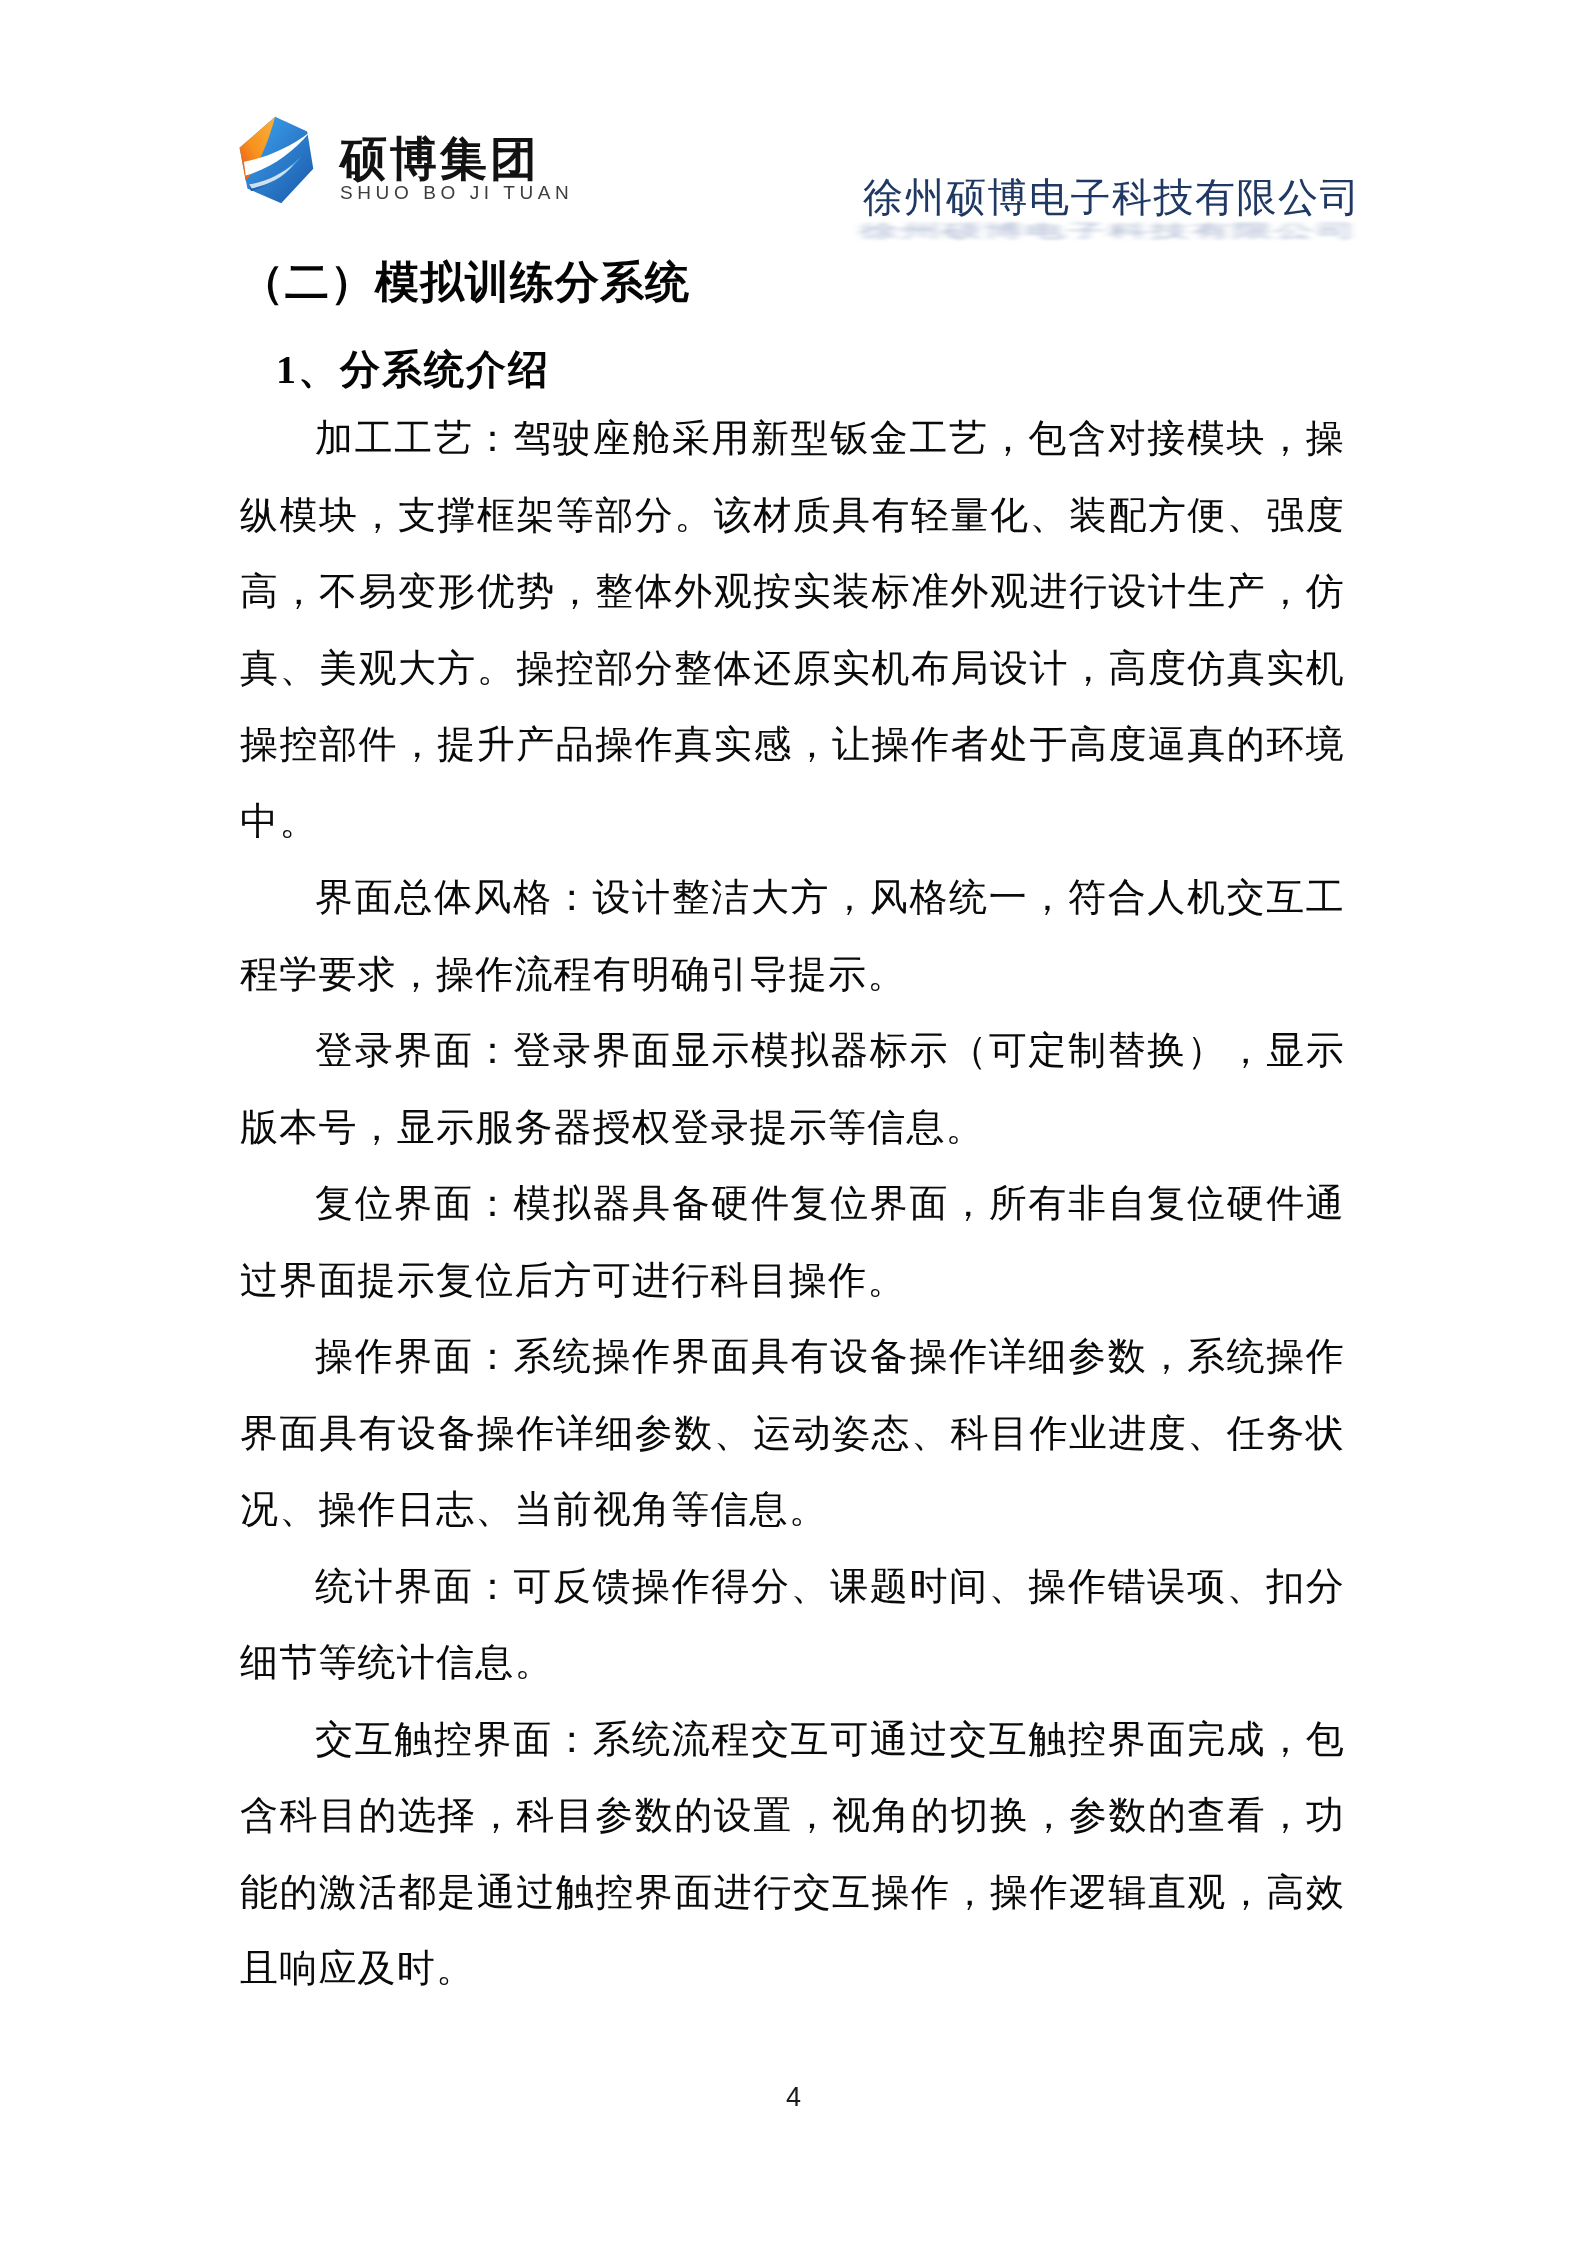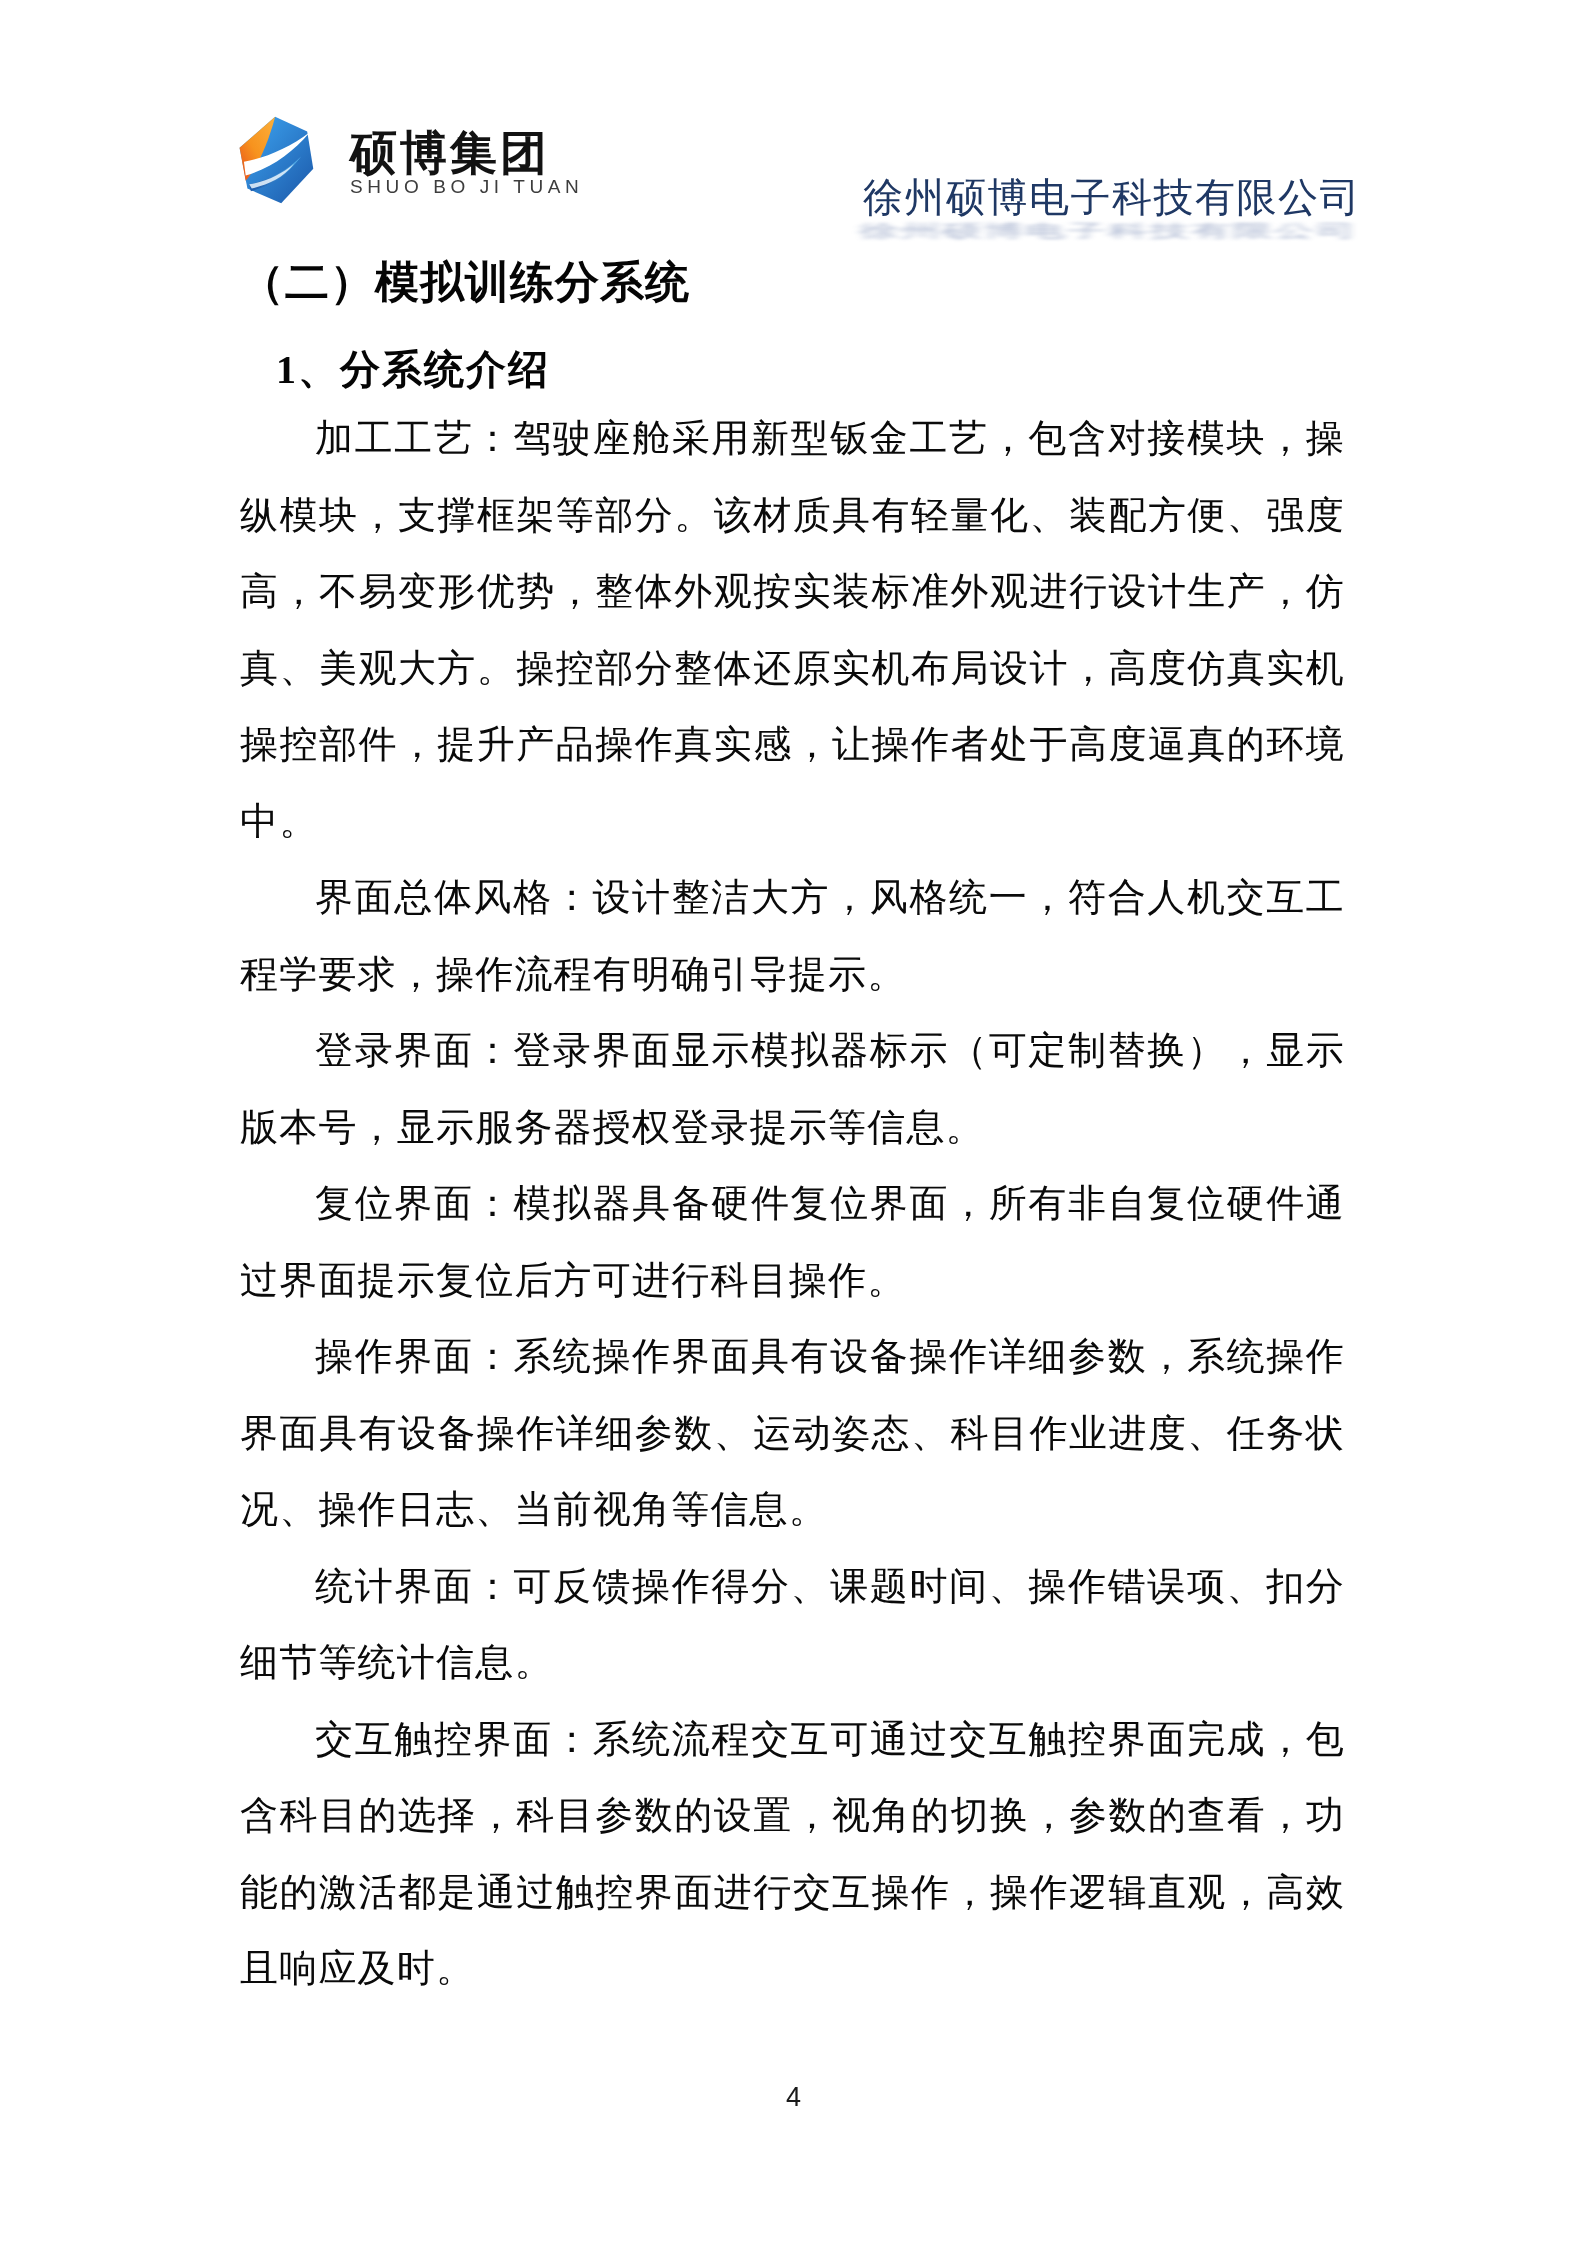--- a/index.html
+++ b/index.html
@@ -9,21 +9,21 @@
     margin:0 auto;
     background:#ffffff;
     overflow:hidden;
     font-family:"Liberation Serif","DejaVu Serif",serif;
     color:#111;
   }
 
   
   .logo-group{
     position:absolute;left:237px;top:116px;
-    display:flex;align-items:center;gap:35px;
+    display:flex;align-items:flex-end;gap:25px;
   }
   .logo-mark{width:78px;height:88px;display:block;}
   .logo-text{display:flex;flex-direction:column;}
   .logo-cn{
     font-family:"Liberation Sans","DejaVu Sans",sans-serif;
     font-weight:900;font-size:47px;line-height:1.0;
     letter-spacing:3px;color:#121212;margin-top:7px;
   }
   .logo-en{
     font-family:"Liberation Sans","DejaVu Sans",sans-serif;

